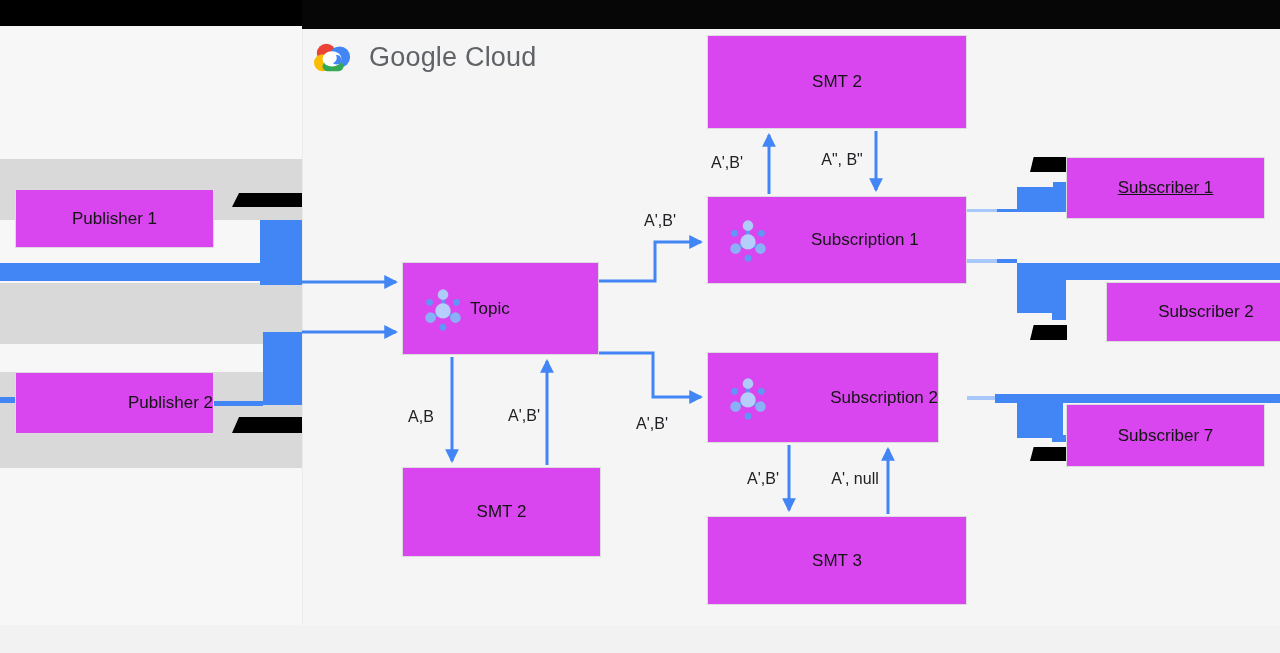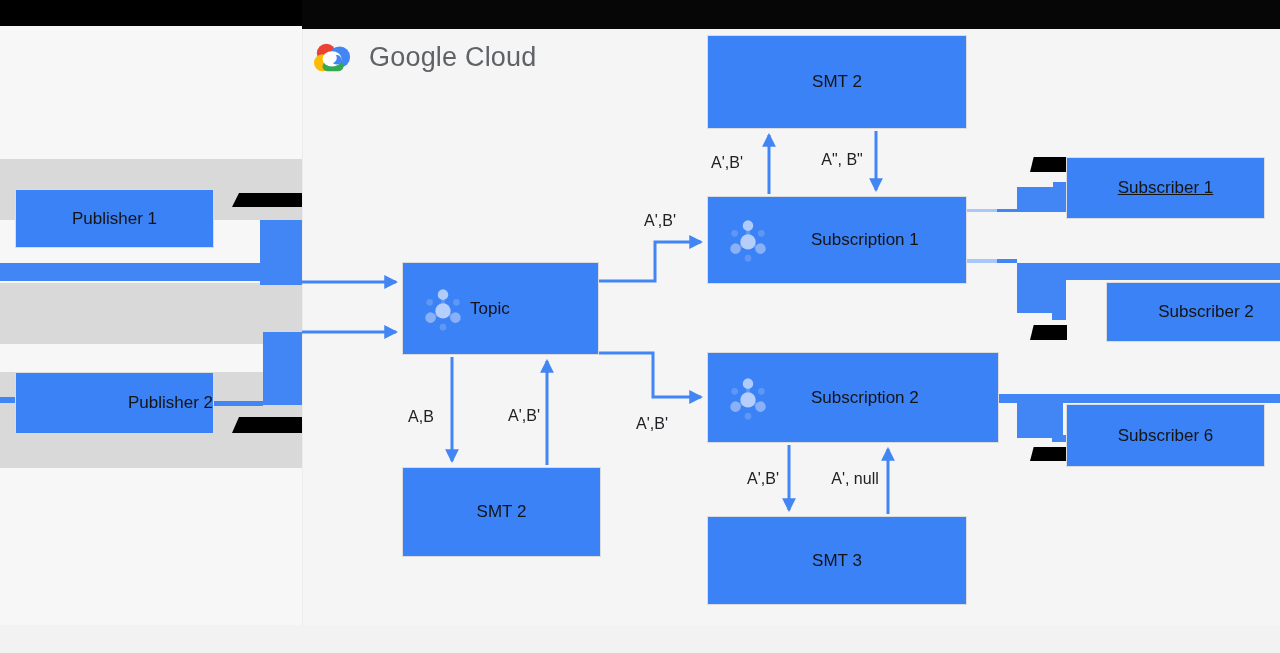--- a/index.html
+++ b/index.html
@@ -7,21 +7,21 @@
   .canvas{position:relative;width:1280px;height:653px;background:#f5f5f5;overflow:hidden;}
   .abs{position:absolute;}
   .left-region{left:0;top:0;width:302px;height:653px;background:#f6f7f6;border-right:1px solid #ececec;}
   .topbar-left{left:0;top:0;width:302px;height:26px;background:#000;}
   .topbar-right{left:302px;top:0;width:978px;height:29px;background:#060606;}
   .bottom-strip{left:0;top:625px;width:1280px;height:28px;background:#f1f2f1;}
   .gray-band{background:#d9d9d9;}
   .blue-glitch{background:#4285f4;}
   .blue-glitch-light{background:#a8c7fa;}
   .black-mark{background:#000;clip-path:polygon(10% 0,100% 0,100% 100%,0 100%);}
-  .box{position:absolute;background:#3b82f6;border:1px solid #dcdcdc;display:flex;align-items:center;justify-content:center;font-size:17px;color:#141414;box-sizing:border-box;}
+  .box{position:absolute;background:#d946ef;border:1px solid #dcdcdc;display:flex;align-items:center;justify-content:center;font-size:17px;color:#141414;box-sizing:border-box;}
   .box.iconed{justify-content:flex-start;padding-left:17px;}
   .box-topic{gap:4px;}
   .box-sub{gap:40px;}
   .edge-label{position:absolute;font-size:16px;color:#202124;white-space:nowrap;transform:translate(-50%,-50%);line-height:1;}
   .logo{position:absolute;left:310px;top:38px;display:flex;align-items:center;gap:13px;}
   .logo-text{font-size:27px;color:#5f6368;letter-spacing:0.2px;}
   svg.overlay{position:absolute;left:0;top:0;pointer-events:none;}
   .psicon{width:46px;height:46px;flex:0 0 auto;}
 </style>
 </head>
@@ -124,21 +124,21 @@
       <circle cx="24" cy="9" r="5.5" fill="#aecbfa"></circle>
       <circle cx="11" cy="33" r="5.5" fill="#8ab0f8"></circle>
       <circle cx="37" cy="33" r="5.5" fill="#8ab0f8"></circle>
       <circle cx="10" cy="17" r="3.5" fill="#5e97f5"></circle>
       <circle cx="38" cy="17" r="3.5" fill="#5e97f5"></circle>
       <circle cx="24" cy="43" r="3.5" fill="#5e97f5"></circle>
     </svg>
     <span>Subscription 1</span>
   </div>
 
-  <div class="box iconed box-sub" style="left:707px;top:352px;width:292px;height:91px;">
+  <div class="box iconed box-sub" style="left:707px;top:352px;width:232px;height:91px;justify-content:space-between;">
     <svg class="psicon" viewBox="0 0 48 48">
       <line x1="24" y1="26" x2="24" y2="12" stroke="#5e97f5" stroke-width="4"></line>
       <line x1="24" y1="26" x2="12" y2="33" stroke="#5e97f5" stroke-width="4"></line>
       <line x1="24" y1="26" x2="36" y2="33" stroke="#5e97f5" stroke-width="4"></line>
       <circle cx="24" cy="26" r="8" fill="#b5cefb"></circle>
       <circle cx="24" cy="9" r="5.5" fill="#aecbfa"></circle>
       <circle cx="11" cy="33" r="5.5" fill="#8ab0f8"></circle>
       <circle cx="37" cy="33" r="5.5" fill="#8ab0f8"></circle>
       <circle cx="10" cy="17" r="3.5" fill="#5e97f5"></circle>
       <circle cx="38" cy="17" r="3.5" fill="#5e97f5"></circle>
@@ -147,21 +147,21 @@
     <span>Subscription 2</span>
   </div>
 
   <div class="box" style="left:1066px;top:157px;width:199px;height:62px;text-decoration:underline;">
     <span>Subscriber 1</span>
   </div>
   <div class="box" style="left:1066px;top:282px;width:200px;height:60px;margin-left:40px;">
     <span>Subscriber 2</span>
   </div>
   <div class="box" style="left:1066px;top:404px;width:199px;height:63px;">
-    <span>Subscriber 6</span>
+    <span>Subscriber 7</span>
   </div>
 
   <svg class="overlay" width="1280" height="653">
     <defs>
       <marker id="ah" viewBox="0 0 10 10" refX="8.5" refY="5" markerWidth="4.6" markerHeight="4.6" orient="auto-start-reverse">
         <path d="M0,0 L10,5 L0,10 z" fill="#4285f4"></path>
       </marker>
     </defs>
     <g stroke="#4285f4" stroke-width="3" fill="none">
       <path d="M302,282 L396,282" marker-end="url(#ah)"></path>

